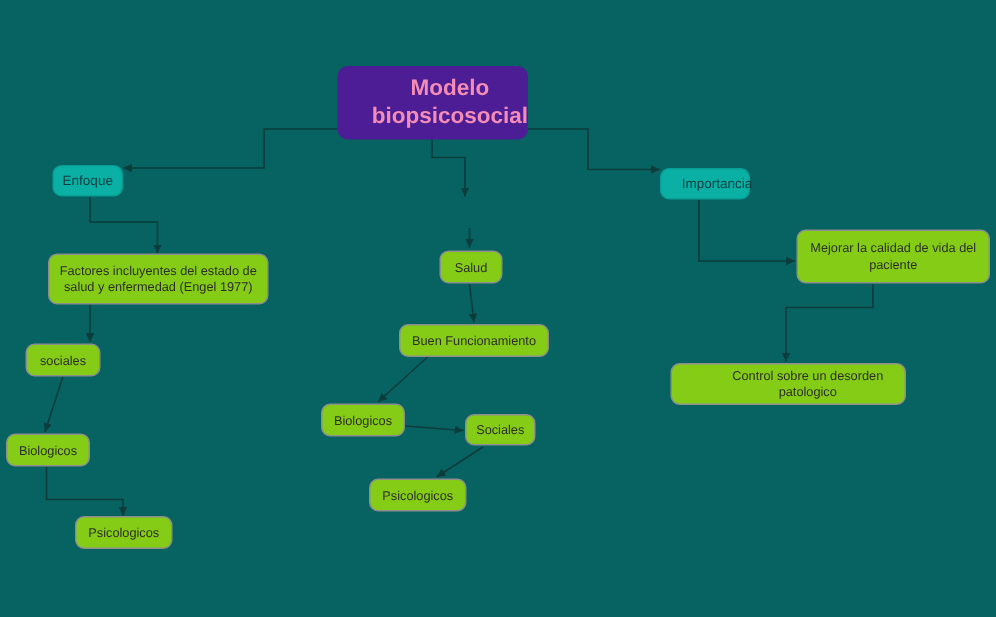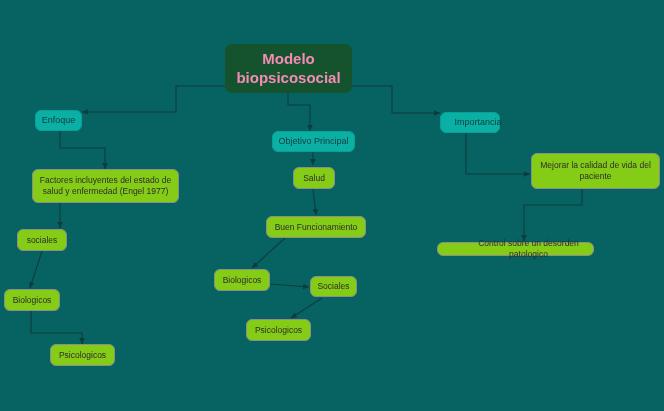--- a/index.html
+++ b/index.html
@@ -31,25 +31,26 @@
     box-sizing: border-box;
     display: flex;
     align-items: center;
     justify-content: center;
     text-align: center;
     border-radius: 6px;
     line-height: 1.25;
     z-index: 2;
   }
   .node-root {
-    background: #14532d;
+    background: #4c1d95;
     color: #f48cb6;
     font-size: 15px;
     font-weight: bold;
     border-radius: 7px;
+    justify-content: flex-end;
   }
   .node-teal {
     background: #0bb0a4;
     color: #123b3d;
     font-size: 9px;
     border: 1px solid #0a9f95;
   }
   .node-gray {
     background: #84cc16;
     color: #2d2d2d;
@@ -124,23 +125,20 @@
   </div>
 
   <div class="node node-gray" style="left:4px; top:289px; width:56px; height:22px;">
     <span>Biologicos</span>
   </div>
 
   <div class="node node-gray" style="left:50px; top:344px; width:65px; height:22px;">
     <span>Psicologicos</span>
   </div>
 
-  <div class="node node-teal" style="left:272px; top:131px; width:83px; height:21px;">
-    <span>Objetivo Principal</span>
-  </div>
 
   <div class="node node-gray" style="left:293px; top:167px; width:42px; height:22px;">
     <span>Salud</span>
   </div>
 
   <div class="node node-gray" style="left:266px; top:216px; width:100px; height:22px;">
     <span>Buen Funcionamiento</span>
   </div>
 
   <div class="node node-gray" style="left:214px; top:269px; width:56px; height:22px;">
@@ -159,17 +157,17 @@
     <span>Importancia</span>
   </div>
 
   <div class="node node-gray" style="left:531px; top:153px; width:129px; height:36px;">
     <div>
       <span>Mejorar la calidad de vida del</span><br>
       <span>paciente</span>
     </div>
   </div>
 
-  <div class="node node-gray" style="left:437px; top:242px; width:157px; height:14px;padding-left:32px;">
+  <div class="node node-gray" style="left:447px; top:242px; width:157px; height:28px;padding-left:32px;">
     <span>Control sobre un desorden patologico</span>
   </div>
 
 </div>
 
 </body></html>

